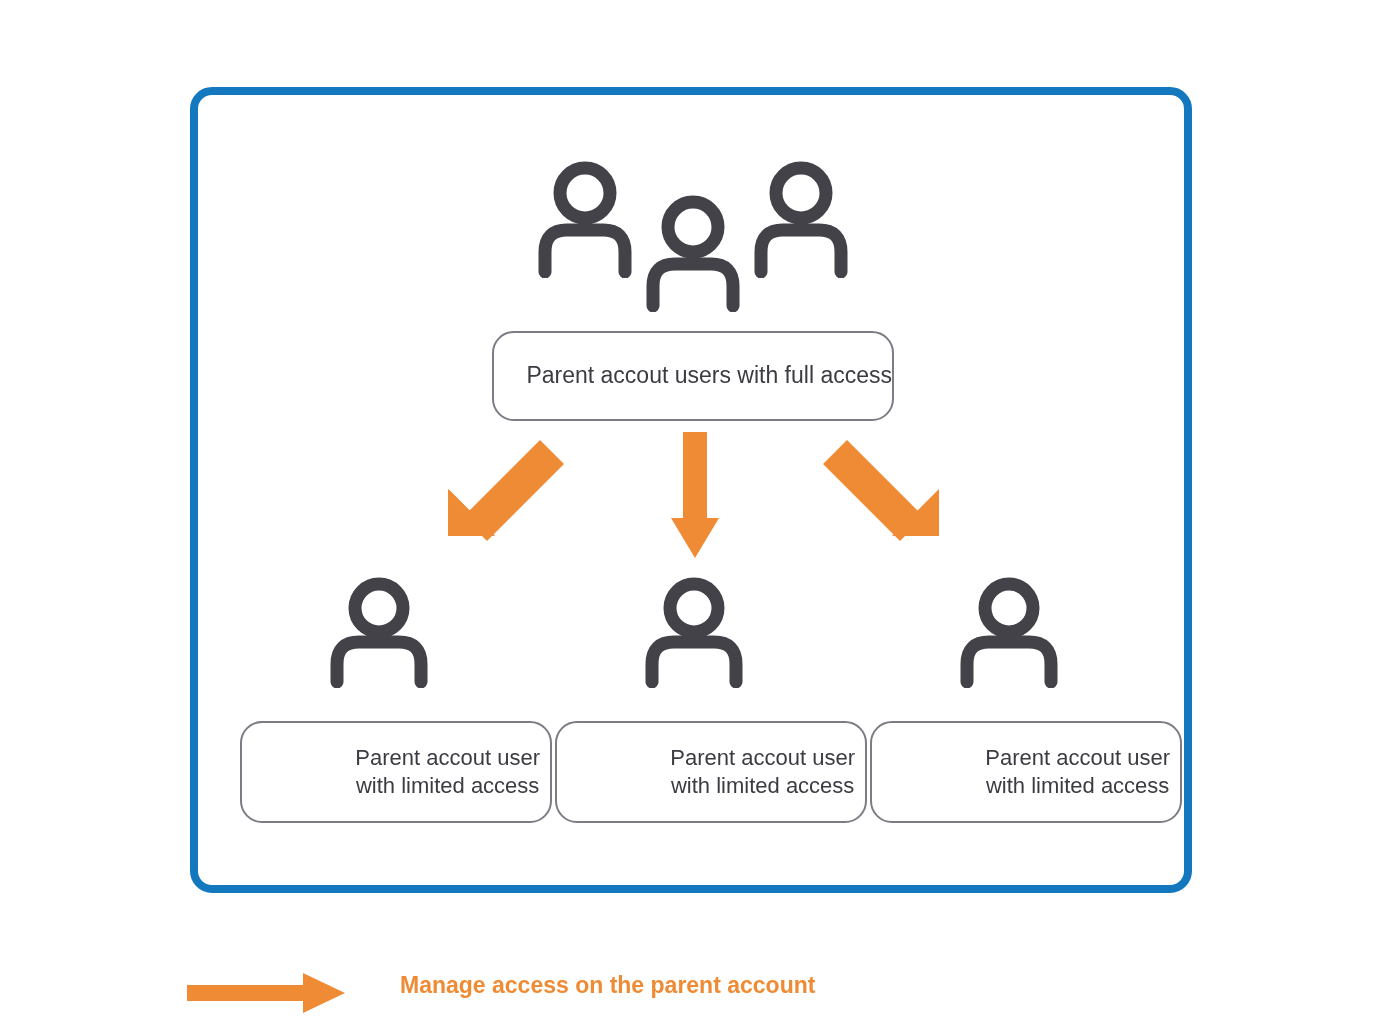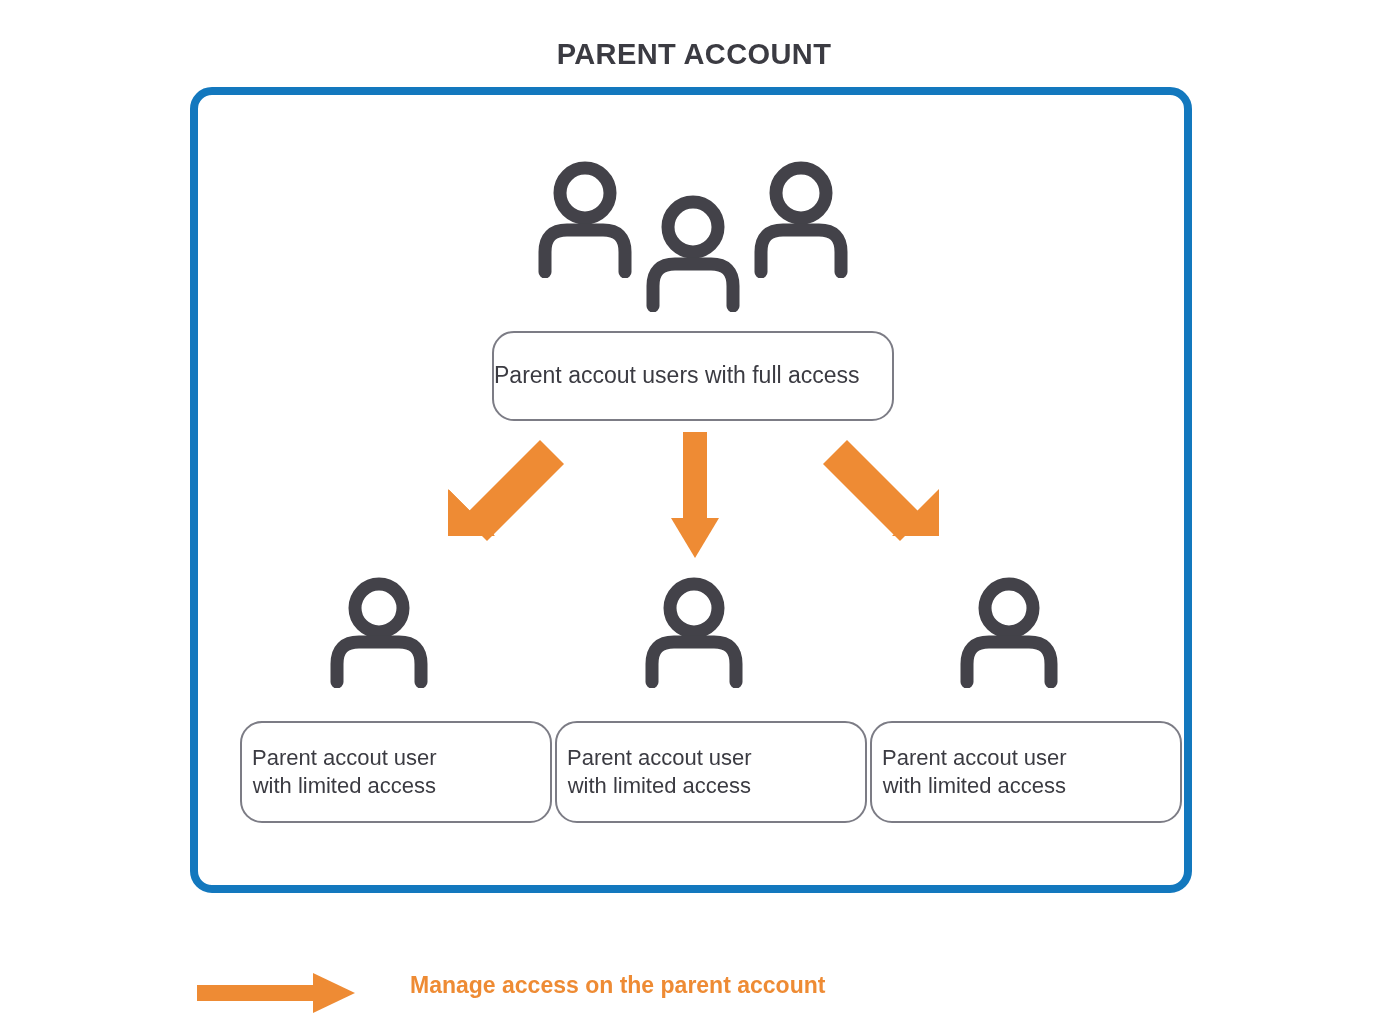--- a/index.html
+++ b/index.html
@@ -47,21 +47,21 @@
 
   
   .label-box {
     position: absolute;
     box-sizing: border-box;
     border: 2px solid #7c7c85;
     border-radius: 22px;
     background: #ffffff;
     display: flex;
     align-items: center;
-    justify-content: flex-start;
+    justify-content: flex-end;
     text-align: center;
     color: #3b3b42;
     font-family: "Liberation Sans", sans-serif;
     line-height: 1.28;
   }
   .label-box.primary {
     left: 492px;
     top: 331px;
     width: 402px;
     height: 90px;
@@ -96,21 +96,21 @@
   .arrows {
     position: absolute;
     left: 0; top: 0;
     width: 1388px; height: 1035px;
     pointer-events: none;
   }
 
   
   .legend {
     position: absolute;
-    left: 195px;
+    left: 185px;
     top: 962px;
     width: 900px;
     height: 58px;
   }
   .legend-arrow { position: absolute; left: 0; top: 8px; }
   .legend-label {
     position: absolute;
     left: 215px;
     top: 10px;
     font-size: 23px;
@@ -118,21 +118,20 @@
     color: #ee8b34;
     font-family: "Liberation Sans", sans-serif;
     white-space: nowrap;
   }
 </style>
 </head>
 <body>
 
 <div id="canvas">
 
-  <div class="page-title">PARENT ACCOUNT</div>
 
   <div class="account-frame"></div>
 
   <div class="group-icons">
     <span class="g-left">
       <svg width="100" height="118" viewBox="0 0 100 118">
         <circle cx="50" cy="33" r="25" fill="none" stroke="#434249" stroke-width="13"></circle>
         <path d="M10 112 L10 92 Q10 70 32 70 L68 70 Q90 70 90 92 L90 112" fill="none" stroke="#434249" stroke-width="13" stroke-linecap="round"></path>
       </svg>
     </span>

